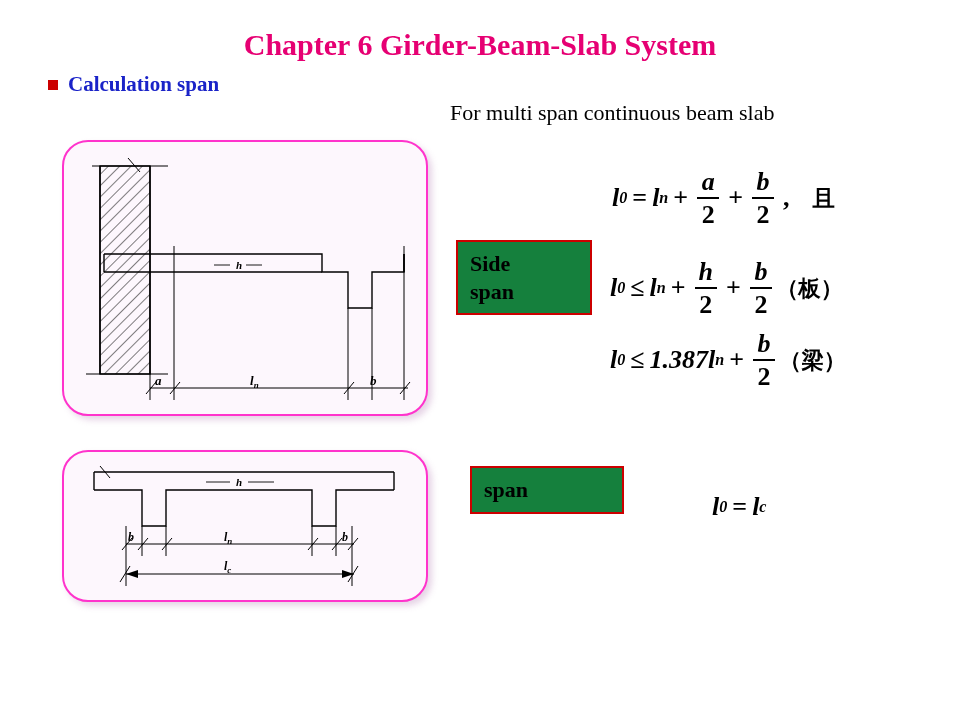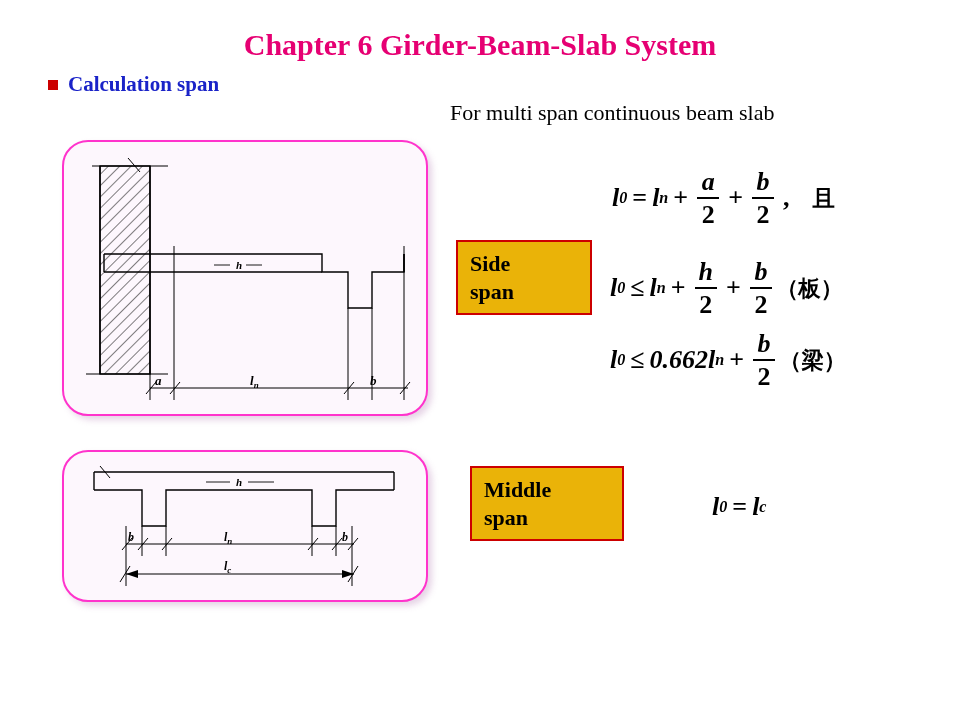--- a/index.html
+++ b/index.html
@@ -82,21 +82,21 @@
     top: 450px;
     width: 362px;
     height: 148px;
   }
   .fig-svg { display: block; }
 
   
   .label-box {
     position: absolute;
     border: 2px solid #cc0000;
-    background: #eab308;
+    background: #15803d;
     font-family: "Liberation Serif", serif;
     font-size: 22px;
     font-weight: bold;
     color: #000000;
     padding: 8px 10px 8px 12px;
     line-height: 1.25;
   }
   #box-side-span {
     left: 456px;
     top: 240px;
@@ -284,21 +284,20 @@
       <text x="160" y="118" font-family="Liberation Serif, serif" font-size="12" font-style="italic" font-weight="bold">l<tspan font-size="9" dy="3">c</tspan></text>
     </svg>
   </div>
 
   <div class="label-box" id="box-side-span">
     <div>Side</div>
     <div>span</div>
   </div>
 
   <div class="label-box" id="box-middle-span">
-    <div>Middle</div>
     <div>span</div>
   </div>
 
   <div class="formula" id="formula-1">
     <span class="fm">l</span>
       <span class="sub">0</span>
     <span class="op">=</span>
     <span class="fm">l</span>
       <span class="sub">n</span>
     <span class="op">+</span>
@@ -335,21 +334,21 @@
       <span class="bar"></span>
       <span class="den">2</span>
     </span>
     <span class="cjk">（板）</span>
   </div>
 
   <div class="formula" id="formula-3">
     <span class="fm">l</span>
       <span class="sub">0</span>
     <span class="op">≤</span>
-    <span class="fm">0.662</span>
+    <span class="fm">1.387</span>
       <span class="fm">l</span>
       <span class="sub">n</span>
     <span class="op">+</span>
     <span class="frac">
       <span class="num">b</span>
       <span class="bar"></span>
       <span class="den">2</span>
     </span>
     <span class="cjk">（梁）</span>
   </div>

